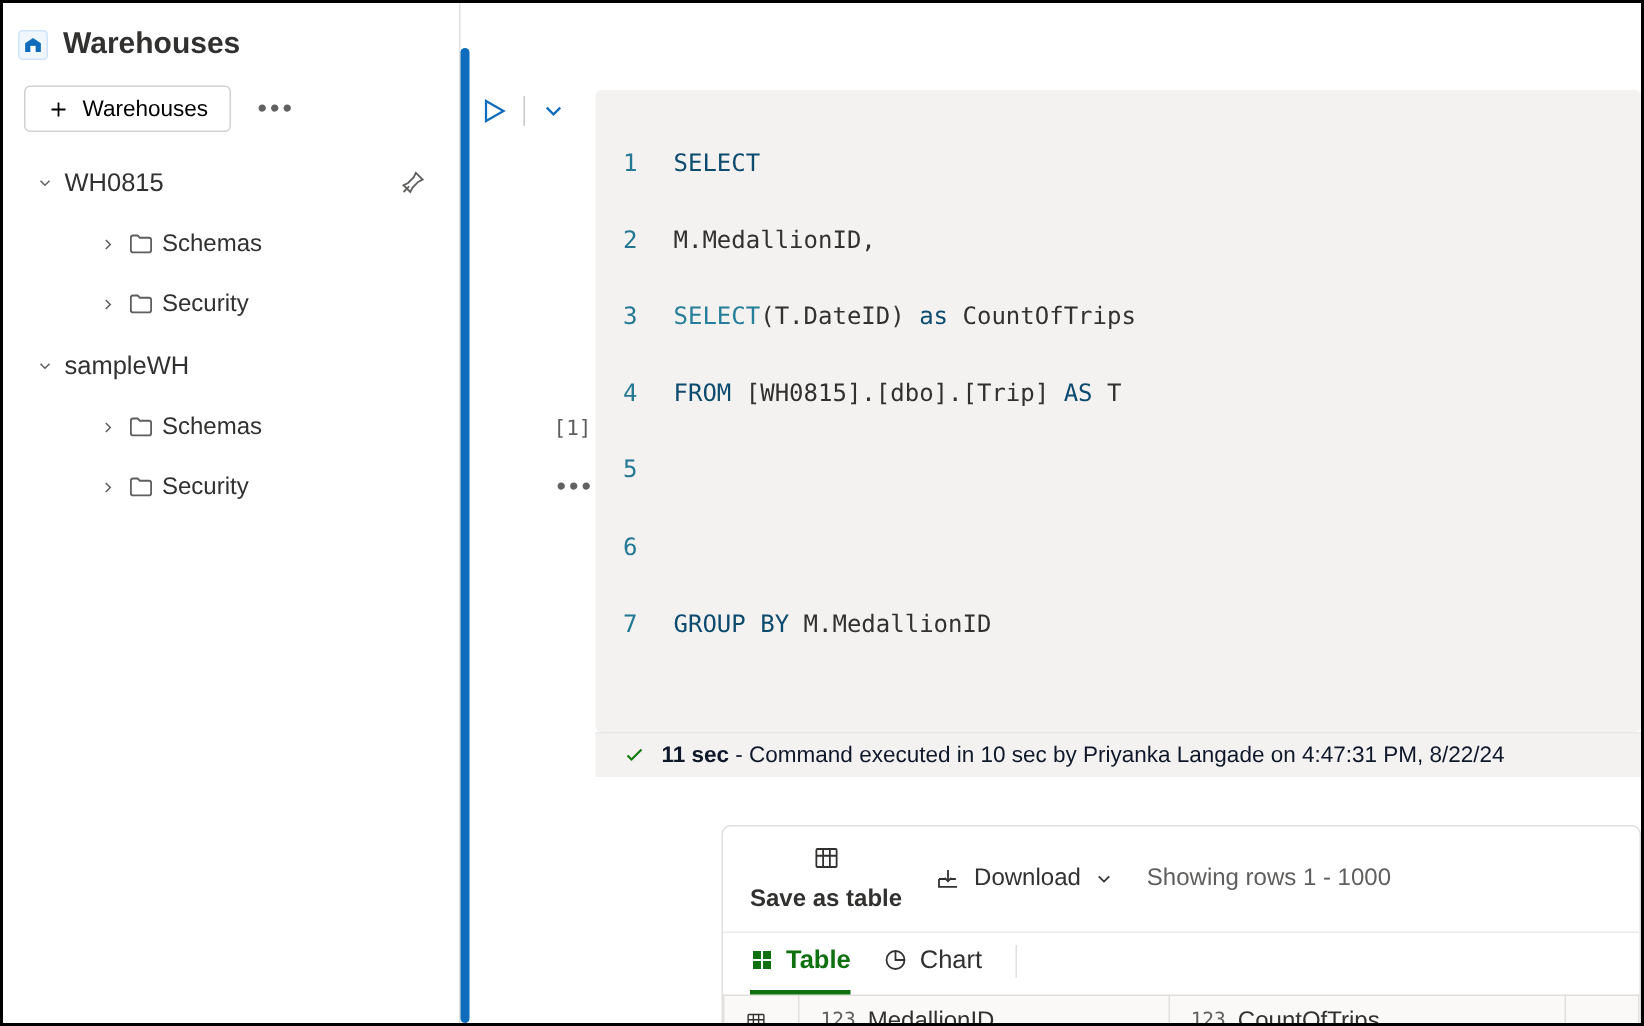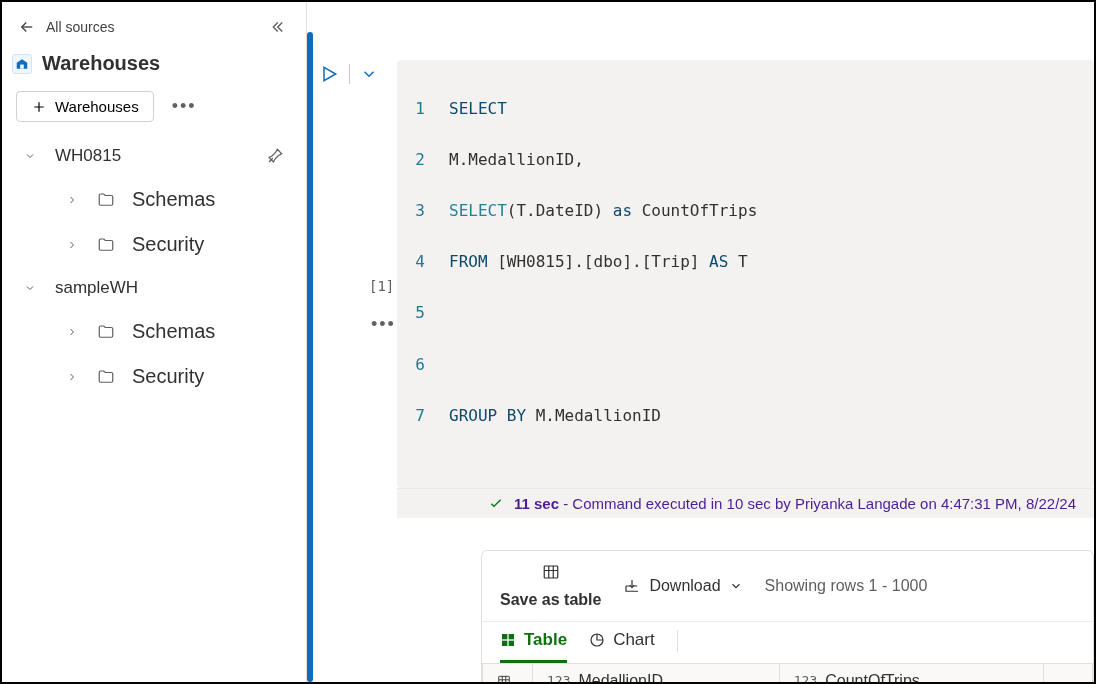--- a/index.html
+++ b/index.html
@@ -42,26 +42,26 @@
   .add-btn {
     display:inline-flex; align-items:center; gap:8px;
     border:1px solid #d1d1d1; border-radius:4px;
     padding: 6px 14px; background:#fff; cursor:pointer;
     font-size:15px;
   }
   .more-dots { font-size:18px; color:#616161; letter-spacing:2px; padding:0 6px; }
   .explorer-hdr { font-size: 20px; font-weight:600; padding: 18px 2px 10px 0; }
   .tree { display:flex; flex-direction:column; gap:2px; padding-top:6px; }
   .tree-row {
-    display:flex; align-items:center; gap:17px;
+    display:flex; align-items:center; gap:5px;
     padding: 10px 10px 10px 14px; border-radius:4px;
     position:relative;
   }
   .tree-row.db { font-size:17px; font-weight:500; }
-  .tree-row.child { padding-left: 56px; font-size:20px; }
+  .tree-row.child { padding-left: 56px; font-size:16px; }
   .chev { width:14px; text-align:center; color:#605e5c; }
   .folder-ico { color:#605e5c; }
   .pin-ico { position:absolute; right:10px; color:#605e5c; }
 
   
   .divider {
     width: 6px; background:#0f6cbd; margin: 30px 0 0 0;
     border-radius: 3px;
   }
 
@@ -90,24 +90,23 @@
     white-space: pre;
   }
   .codeline { display:flex; }
   .ln { width:34px; text-align:right; color:#237893; padding-right:24px; }
   .kw { color:#0c4a6e; }
   .fn { color:#267f99; }
 
   .status-row {
     display:flex; align-items:center; gap:10px;
     background:#f3f2f1;
-    font-size:15px; color:#4c1d95;
+    font-size:15px; color:#0f172a;
     padding: 6px 18px;
     border-top:1px solid #e8e8e8;
-    justify-content:flex-end;
   }
   .status-check { color:#107c10; }
   .cell-index {
     position:absolute; left:56px; top:276px;
     font-family: Consolas, monospace; font-size:14px; color:#605e5c;
   }
   .side-more {
     position:absolute; left:58px; top:312px;
     color:#616161; font-size:18px; letter-spacing:2px;
   }
@@ -149,37 +148,20 @@
   .coltype { font-family: Consolas, monospace; font-size:13px; color:#605e5c; }
 
   svg { display:block; }
 </style>
 </head>
 <body>
 
 <div class="app">
 
   <aside class="sidebar">
-    <div class="side-head">
-      <div class="back-row">
-        <span>
-          <svg width="18" height="18" viewBox="0 0 24 24" fill="none" stroke="currentColor" stroke-width="1.8">
-              <path d="M19 12H5"></path>
-              <path d="M11 18l-6-6 6-6"></path>
-            </svg>
-        </span>
-        <span>All sources</span>
-      </div>
-      <span class="collapse-ico">
-        <svg width="18" height="18" viewBox="0 0 24 24" fill="none" stroke="currentColor" stroke-width="1.8">
-            <path d="M13 18l-6-6 6-6"></path>
-            <path d="M19 18l-6-6 6-6"></path>
-          </svg>
-      </span>
-    </div>
 
     <div class="section-title-row">
       <span class="wh-icon">
         <svg width="14" height="14" viewBox="0 0 24 24" fill="currentColor">
             <path d="M3 10l9-6 9 6v10H3z"></path>
             <rect x="9" y="13" width="6" height="7" fill="#fff"></rect>
           </svg>
       </span>
       <span class="section-title">Warehouses</span>
     </div>

